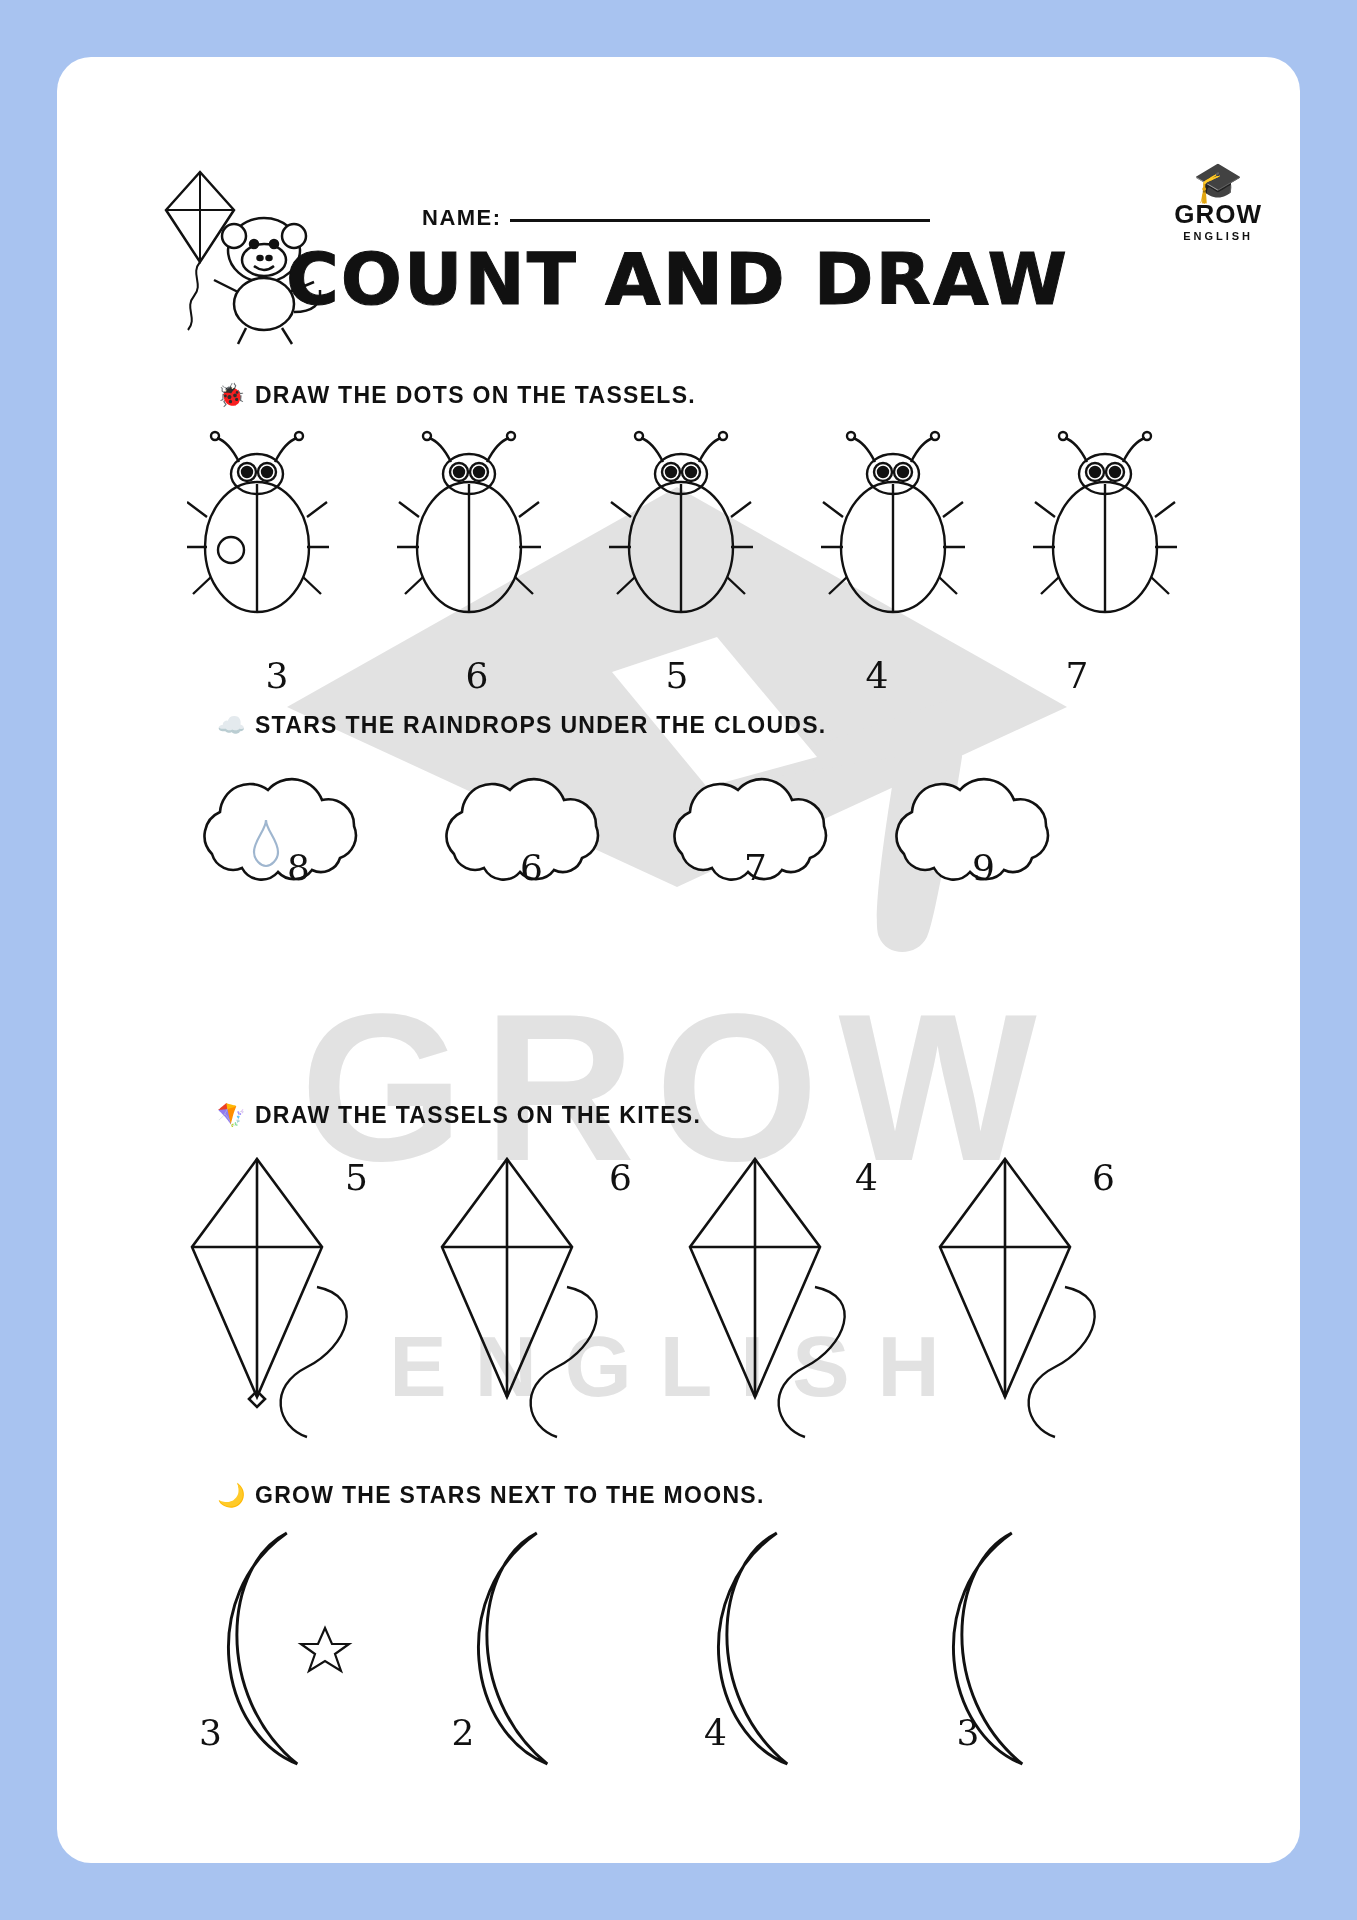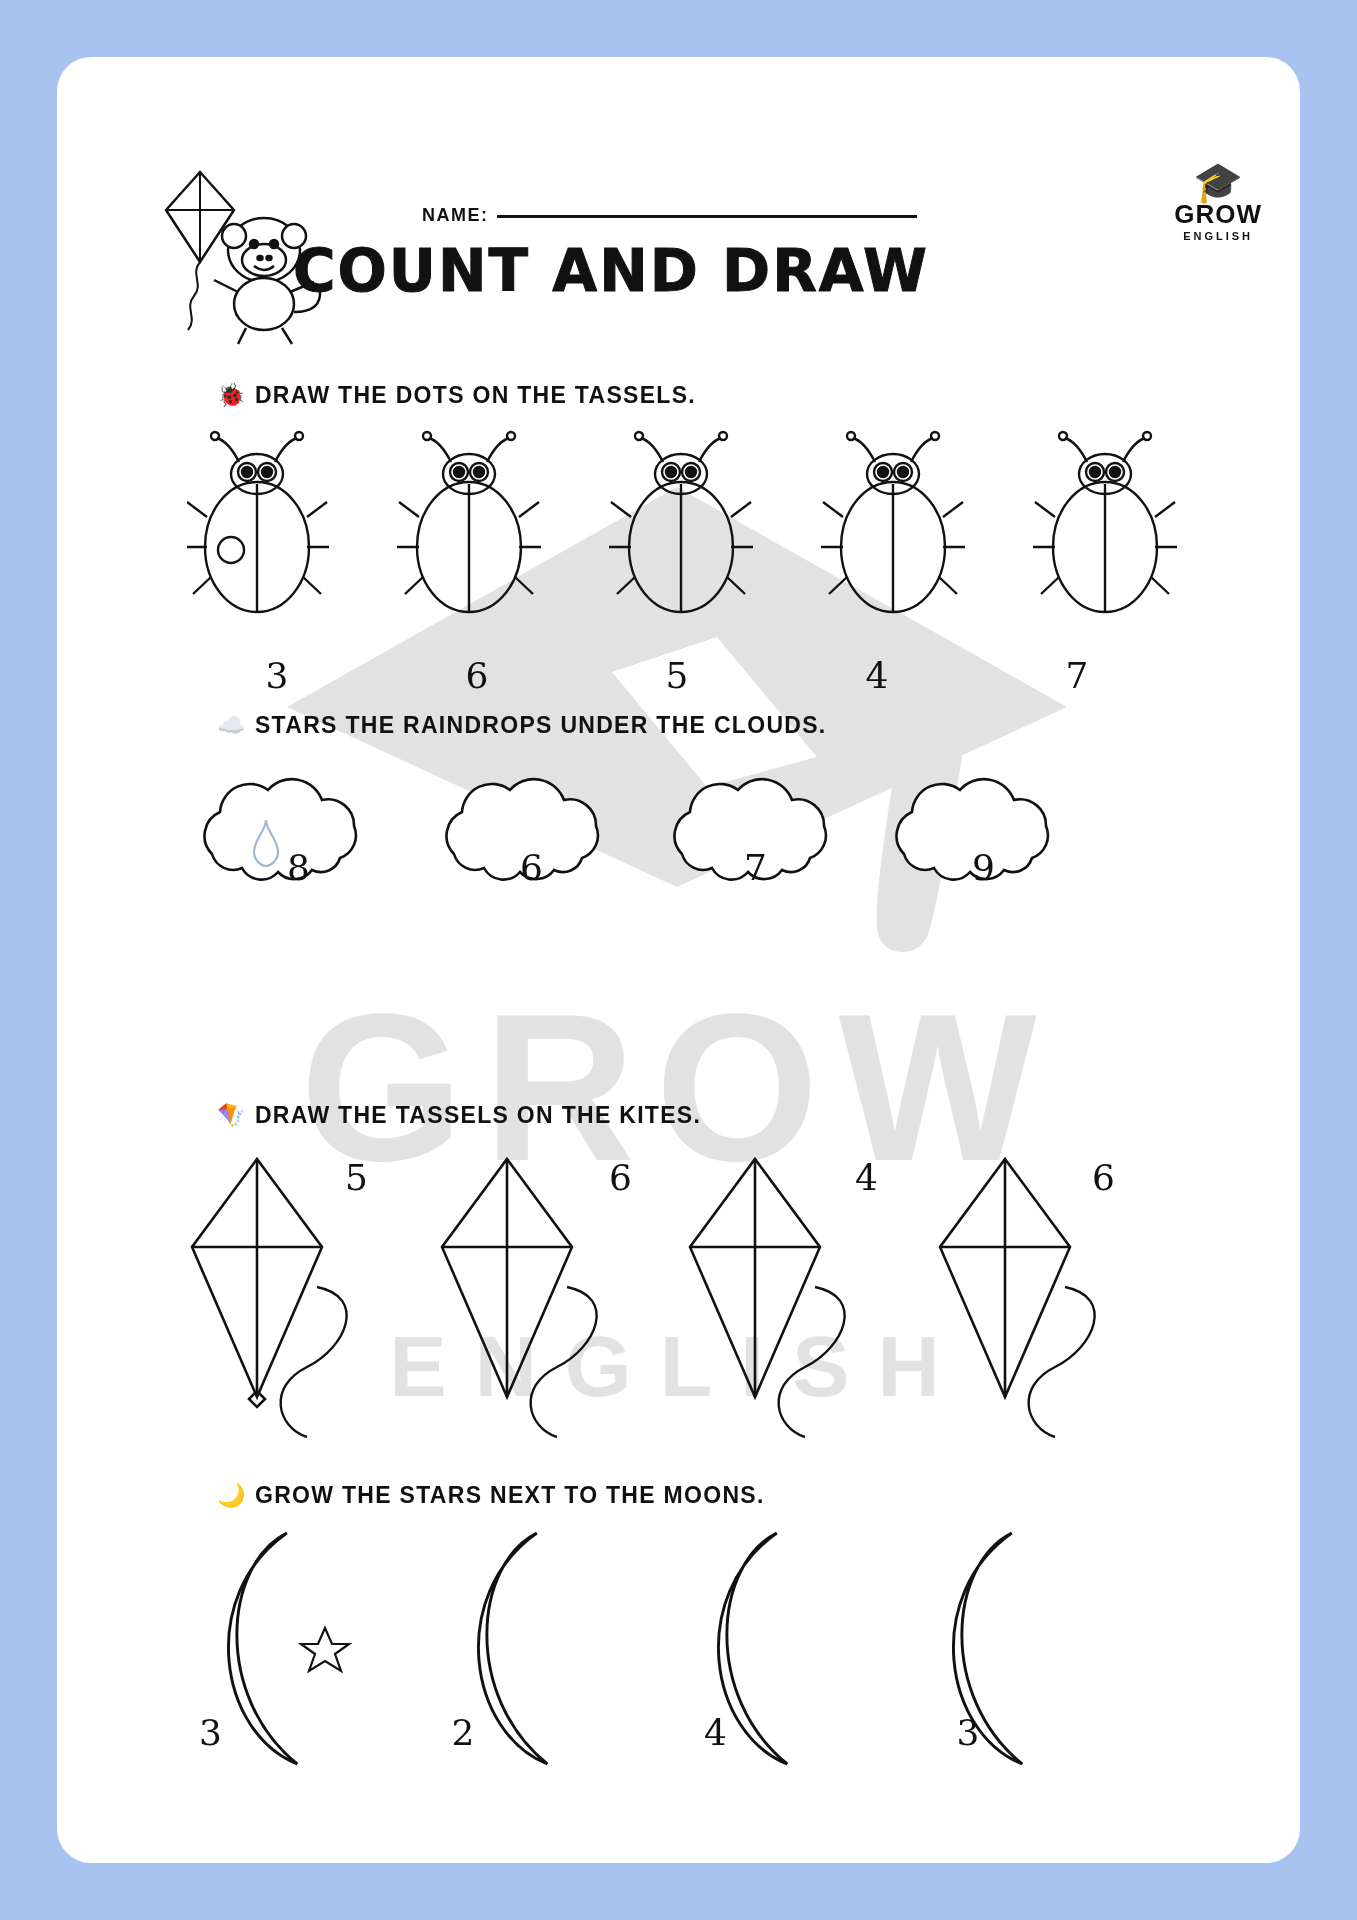--- a/index.html
+++ b/index.html
@@ -51,37 +51,37 @@
     letter-spacing: 28px;
   }
   .content { position: relative; z-index: 2; }
 
   
   .name-line {
     position: absolute;
     left: 365px;
     top: 148px;
     width: 530px;
-    font-size: 18px;
+    font-size: 22px;
     font-weight: bold;
     letter-spacing: 1.5px;
     color: #111;
   }
   .name-line .rule {
     display: inline-block;
     border-bottom: 3px solid #111;
     width: 420px;
     margin-left: 8px;
     vertical-align: 3px;
   }
   .title {
     position: absolute;
-    left: 236px;
+    left: 229px;
     top: 180px;
-    font-size: 58px;
+    font-size: 72px;
     font-weight: 900;
     letter-spacing: 2px;
     color: #111;
     font-family: "DejaVu Sans", sans-serif;
     -webkit-text-stroke: 1px #111;
   }
   .logo {
     position: absolute;
     right: 38px;
     top: 108px;

